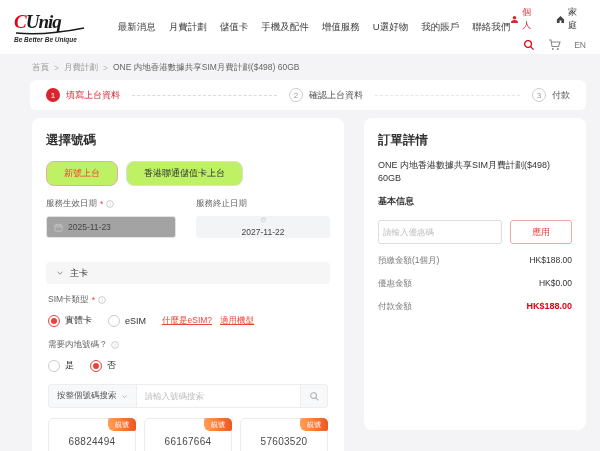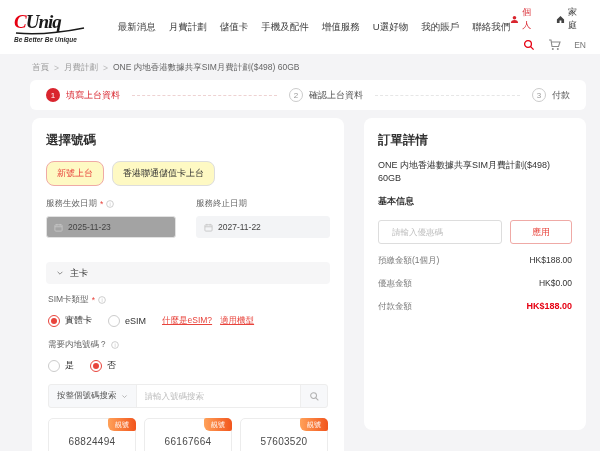--- a/index.html
+++ b/index.html
@@ -44,30 +44,30 @@
   .connector { flex:1; border-top:1px dashed #e6e6e6; margin:0 12px; }
   .connector.done { border-top-color:#eed2d2; }
 
   
   .main { display:flex; gap:20px; margin:8px 0 0 32px; align-items:flex-start; }
   .left-card { width:312px; height:500px; background:#fff; border-radius:8px; padding:14px; }
   .right-card { width:222px; height:312px; background:#fff; border-radius:8px; padding:14px; }
   .panel-title { font-size:12.5px; font-weight:bold; color:#333; }
 
   .tabs { display:flex; gap:8px; margin-top:12px; }
-  .tab { border:1px solid #ddd; border-radius:8px; background:#fef9c3; padding:5px 10px; font-size:9px; color:#333; cursor:pointer; white-space:nowrap; }
+  .tab { border:1px solid #ddd; border-radius:8px; background:#bef264; padding:5px 17px; font-size:9px; color:#333; cursor:pointer; white-space:nowrap; }
   .tab.active { border-color:#efaaa6; color:#e8443c; }
 
   .date-row { display:flex; gap:20px; margin-top:12px; }
   .date-col1 { width:130px; }
   .date-col2 { width:134px; }
   .field-label { font-size:8.5px; color:#666; display:flex; align-items:center; gap:3px; }
   .req { color:#e8443c; }
   .date-input { margin-top:6px; height:22px; border:1px solid #e2e2e2; border-radius:3px; background:#a3a3a3; display:flex; align-items:center; gap:5px; padding:0 7px; font-size:8.5px; color:#444; cursor:pointer; }
-  .date-input.disabled { background:#f3f4f6; border-color:#f3f4f6; cursor:default; }
+  .date-input.disabled { background:#f3f4f6; border-color:#f3f4f6; cursor:default;flex-direction:column; }
 
   .section { margin-top:24px; }
   .section-header { background:#f6f6f7; border-radius:4px; height:22px; display:flex; align-items:center; gap:6px; padding:0 10px; font-size:9px; color:#333; cursor:pointer; }
   .section-body { padding:10px 2px 0 2px; }
 
   .radio-row { display:flex; align-items:center; margin-top:8px; }
   .radio-item { display:flex; align-items:center; gap:5px; margin-right:16px; cursor:pointer; font-size:9px; color:#333; }
   .radio { width:12px; height:12px; border-radius:50%; border:1px solid #ccc; background:#fff; display:flex; align-items:center; justify-content:center; }
   .radio.checked { border-color:#e8443c; }
   .radio.checked::after { content:""; width:6px; height:6px; border-radius:50%; background:#e8443c; }
@@ -87,21 +87,21 @@
 
   
   .plan-name { margin-top:10px; font-size:9px; color:#333; line-height:1.45; }
   .basic-label { margin-top:10px; font-size:9px; font-weight:bold; color:#333; }
   .info-box { margin-top:8px; background:#f7f7f8; border-radius:4px; padding:0 10px; }
   .info-row { display:flex; justify-content:space-between; align-items:center; padding:9px 0; font-size:9px; }
   .info-row + .info-row { border-top:1px solid #ebebeb; }
   .info-label { color:#777; }
   .info-value { color:#333; }
   .coupon-row { margin-top:12px; display:flex; gap:8px; }
-  .coupon-input { flex:1; height:24px; border:1px solid #ddd; border-radius:3px; padding:0 13px; font-size:8.5px; color:#555; outline:none; min-width:0; font-family:inherit; }
+  .coupon-input { flex:1; height:24px; border:1px solid #ddd; border-radius:3px; padding:0 4px; font-size:8.5px; color:#555; outline:none; min-width:0; font-family:inherit; }
   .coupon-input::placeholder { color:#bdbdbd; }
   .apply-btn { width:62px; height:24px; background:#fff; border:1px solid #efaaa6; border-radius:3px; color:#e8443c; font-size:9px; cursor:pointer; font-family:inherit; }
   .sum-row { display:flex; justify-content:space-between; margin-top:11px; font-size:8.5px; }
   .sum-label { color:#777; }
   .sum-value { color:#333; }
   .sum-row.total .sum-value { color:#e60012; font-weight:bold; font-size:9px; }
 </style>
 </head>
 <body>
 

